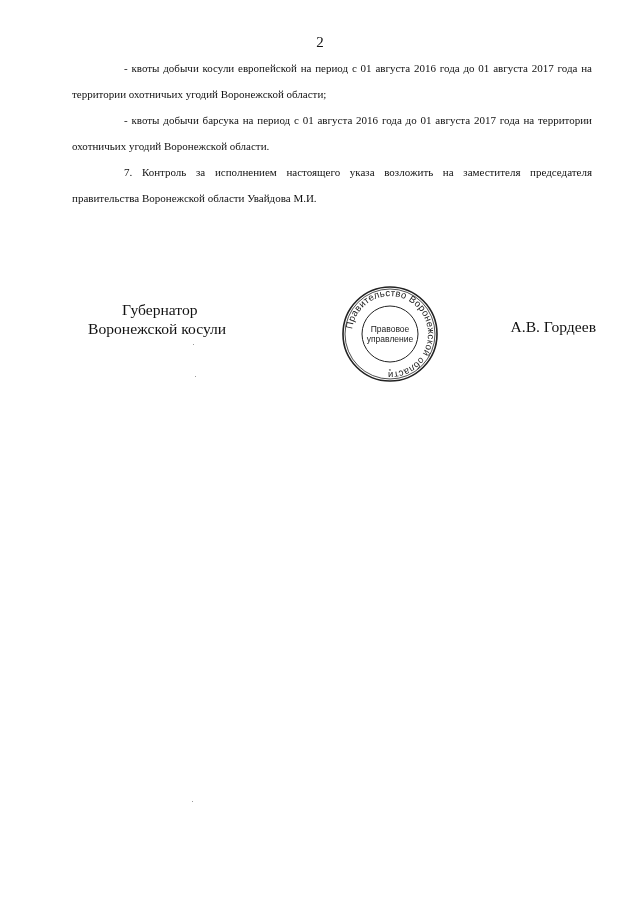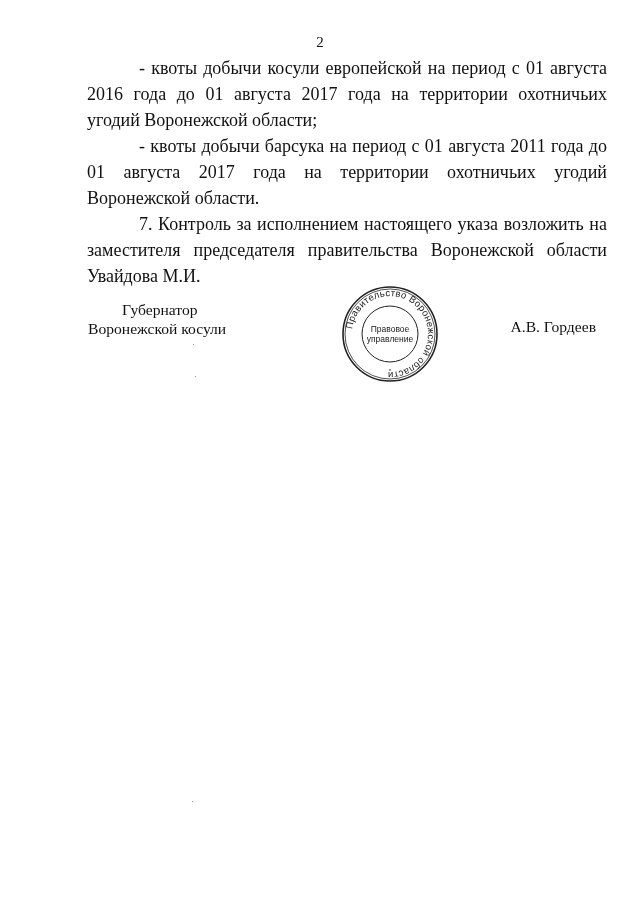--- a/index.html
+++ b/index.html
@@ -1,37 +1,37 @@
 <!DOCTYPE html>
 <html><head>
 <meta charset="utf-8">
 <style>
   html, body { margin: 0; padding: 0; background: #ffffff; }
   body { width: 640px; height: 905px; position: relative; overflow: hidden;
          font-family: "Liberation Serif", serif; color: #111; }
   .page-number { position: absolute; top: 34px; left: 0; width: 640px; text-align: center;
                  font-size: 15px; }
-  .body-text { position: absolute; left: 87px; width: 520px; top: 55px;
-               font-size: 18px; line-height: 26px; }
+  .body-text { position: absolute; left: 72px; width: 520px; top: 55px;
+               font-size: 11px; line-height: 26px; }
   .para { margin: 0; text-align: justify; text-indent: 52px; }
   .para.last-left { text-align-last: left; }
   .sig-title { position: absolute; left: 88px; top: 300px; font-size: 15.6px; line-height: 19px; font-family: Liberation Serif, serif; }
   .sig-title .t1 { padding-left: 34px; display: block; }
   .sig-name { position: absolute; right: 44px; top: 318px; font-size: 15.6px; }
   .stamp { position: absolute; left: 340px; top: 284px; width: 100px; height: 100px; }
   .speck { position: absolute; width: 1px; height: 1px; background: #999; }
 </style>
 </head>
 <body>
 
 <div class="page-number">2</div>
 
 <div class="body-text">
   <p class="para last-left">- квоты добычи косули европейской на период с 01 августа 2016 года до 01 августа 2017 года на территории охотничьих угодий Воронежской области;</p>
-  <p class="para last-left">- квоты добычи барсука на период с 01 августа 2011 года до 01 августа 2017 года на территории охотничьих угодий Воронежской области.</p>
+  <p class="para last-left">- квоты добычи барсука на период с 01 августа 2016 года до 01 августа 2017 года на территории охотничьих угодий Воронежской области.</p>
   <p class="para last-left">7. Контроль за исполнением настоящего указа возложить на заместителя председателя правительства Воронежской области Увайдова М.И.</p>
 </div>
 
 <div class="sig-title">
   <span class="t1">Губернатор</span>
   <span>Воронежской косули</span>
 </div>
 
 <div class="stamp">
   <svg width="100" height="100" viewBox="0 0 100 100">

